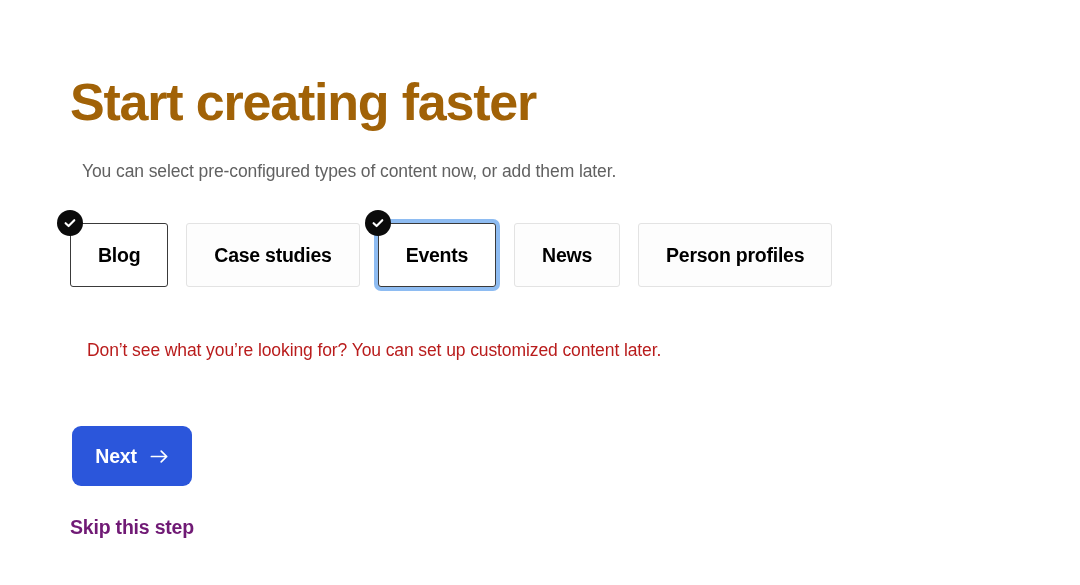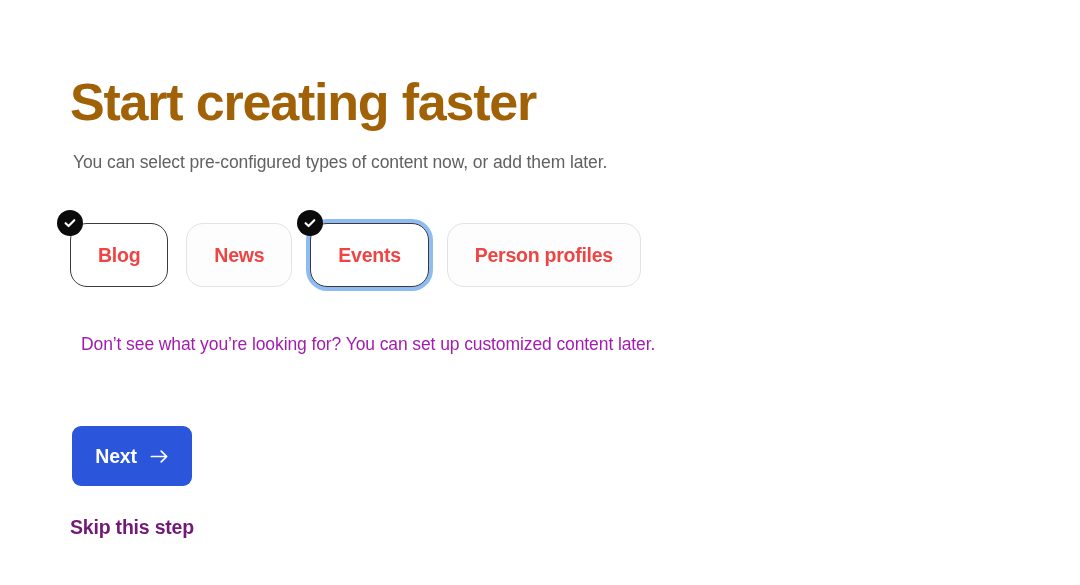--- a/index.html
+++ b/index.html
@@ -34,21 +34,21 @@
     font-weight: 900;
     letter-spacing: -1.2px;
     color: #a16207;
     white-space: nowrap;
   }
 
   .page-subtitle {
     position: absolute;
     left: 70px;
     top: 147px;
-    margin: 3px;
+    margin: 12px;
     font-size: 17.5px;
     line-height: 24px;
     font-weight: 400;
     color: #616161;
     letter-spacing: -0.1px;
     white-space: nowrap;
   }
 
   
   .chip-row {
@@ -68,25 +68,25 @@
   .chip {
     position: relative;
     box-sizing: border-box;
     height: 64px;
     padding: 0 27px;
     display: inline-flex;
     align-items: center;
     justify-content: center;
     background: #fdfdfd;
     border: 1px solid #e3e3e3;
-    border-radius: 17px;
+    border-radius: 3px;
     font-size: 19.5px;
     font-weight: 700;
     letter-spacing: -0.25px;
-    color: #ef4444;
+    color: #000000;
     cursor: pointer;
     white-space: nowrap;
     user-select: none;
   }
 
   .chip.selected {
     background: #ffffff;
     border: 1.8px solid #3a3a3a;
   }
 
@@ -110,24 +110,24 @@
   }
   .chip-badge svg {
     display: block;
   }
 
   
   .helper-text {
     position: absolute;
     left: 79px;
     top: 330px;
-    margin: 2px;
+    margin: 8px;
     font-size: 17.5px;
     line-height: 24px;
-    color: #a21caf;
+    color: #b91c1c;
     letter-spacing: -0.1px;
     white-space: nowrap;
   }
 
   
   .actions {
     position: absolute;
     left: 70px;
     top: 426px;
     display: flex;
@@ -185,32 +185,35 @@
 
     <div class="chip-wrap">
       <span class="chip-badge">
         <svg width="14" height="14" viewBox="0 0 14 14" aria-hidden="true">
           <path d="M2.6 7.2 L5.6 10.1 L11.3 4.2" fill="none" stroke="#ffffff" stroke-width="2.1" stroke-linecap="round" stroke-linejoin="round"></path>
         </svg>
       </span>
       <button class="chip selected">Blog</button>
     </div>
 
-
-    <div class="chip-wrap">
-      <button class="chip">News</button>
+    <div class="chip-wrap">
+      <button class="chip">Case studies</button>
     </div>
 
     <div class="chip-wrap">
       <span class="chip-badge">
         <svg width="14" height="14" viewBox="0 0 14 14" aria-hidden="true">
           <path d="M2.6 7.2 L5.6 10.1 L11.3 4.2" fill="none" stroke="#ffffff" stroke-width="2.1" stroke-linecap="round" stroke-linejoin="round"></path>
         </svg>
       </span>
       <button class="chip selected focused">Events</button>
+    </div>
+
+    <div class="chip-wrap">
+      <button class="chip">News</button>
     </div>
 
     <div class="chip-wrap">
       <button class="chip">Person profiles</button>
     </div>
 
 
   </div>
 
   <p class="helper-text">Don’t see what you’re looking for? You can set up customized content later.</p>

